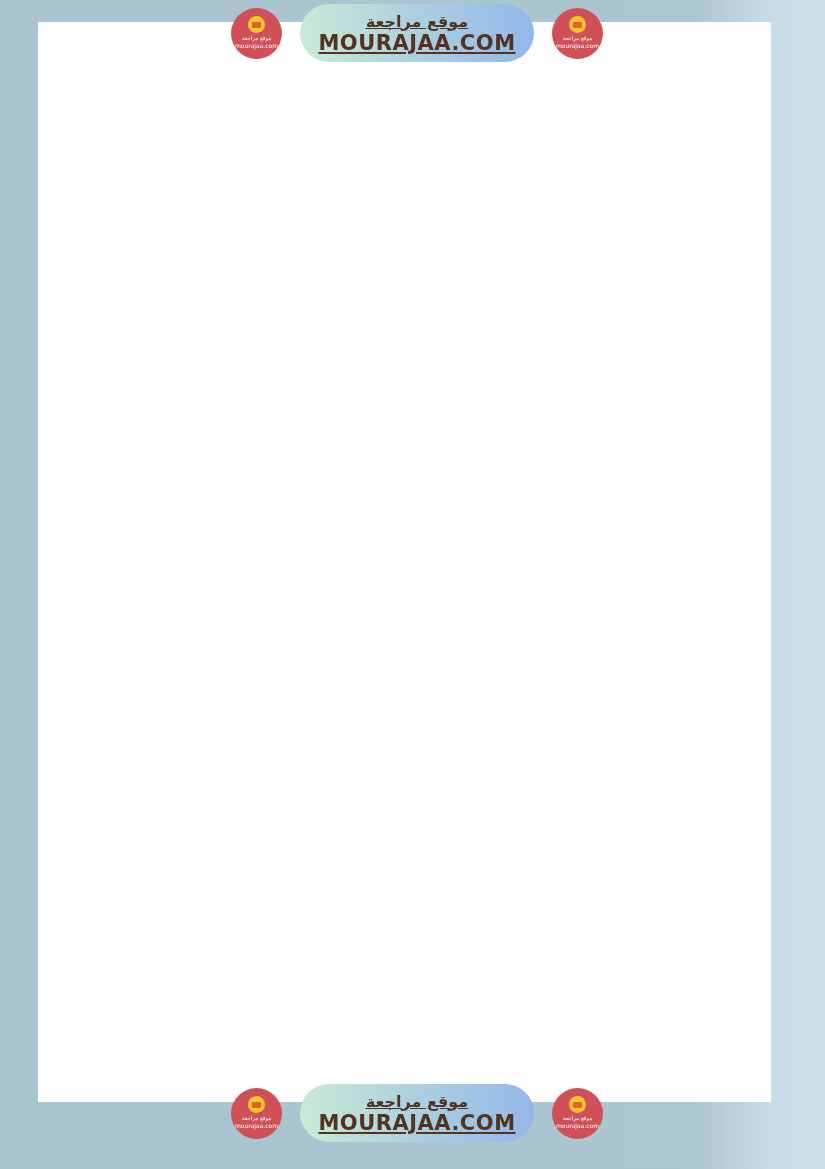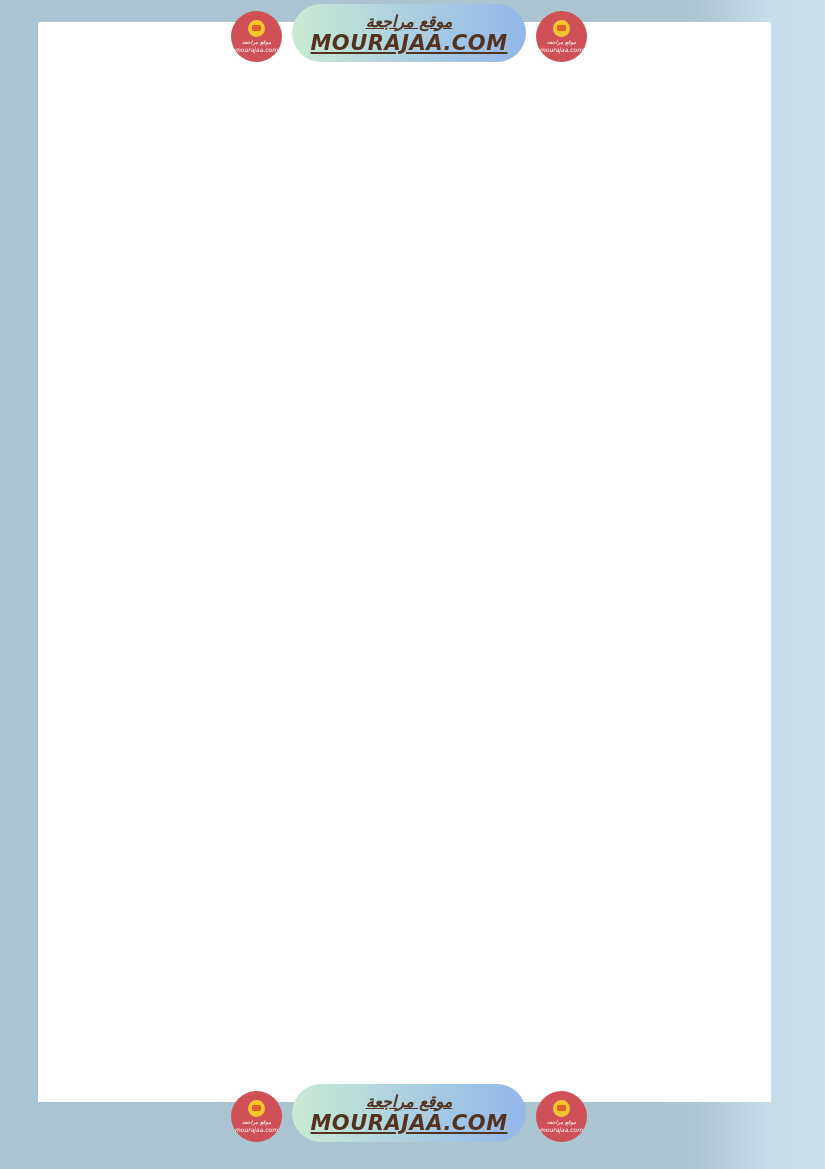--- a/index.html
+++ b/index.html
@@ -6,21 +6,21 @@
   body { font-family:"DejaVu Sans", sans-serif; }
   .canvas{
     position:relative; width:825px; height:1169px; overflow:hidden;
     background:linear-gradient(90deg,#a9c3d0 0%, #abc5d1 84%, #c5dde8 93%, #cbe1ea 100%);
   }
   .page{
     position:absolute; left:38px; top:22px; width:733px; height:1080px;
     background:#ffffff; z-index:1;
   }
   
-  .banner{ position:absolute; left:231px; display:flex; align-items:flex-end; gap:10px; z-index:3;font-style:italic; }
+  .banner{ position:absolute; left:231px; display:flex; align-items:center; gap:18px; z-index:3; }
   .banner-top{ top:4px; }
   .banner-bottom{ top:1084px; }
   .logo-circle{
     width:51px; height:51px; border-radius:50%; background:#cf5157;
     display:flex; flex-direction:column; align-items:center; justify-content:center;
     color:#ffffff; flex-shrink:0;
   }
   .logo-badge{
     width:17px; height:17px; border-radius:50%; background:#f7c52e;
     display:flex; align-items:center; justify-content:center; margin-bottom:2px;

